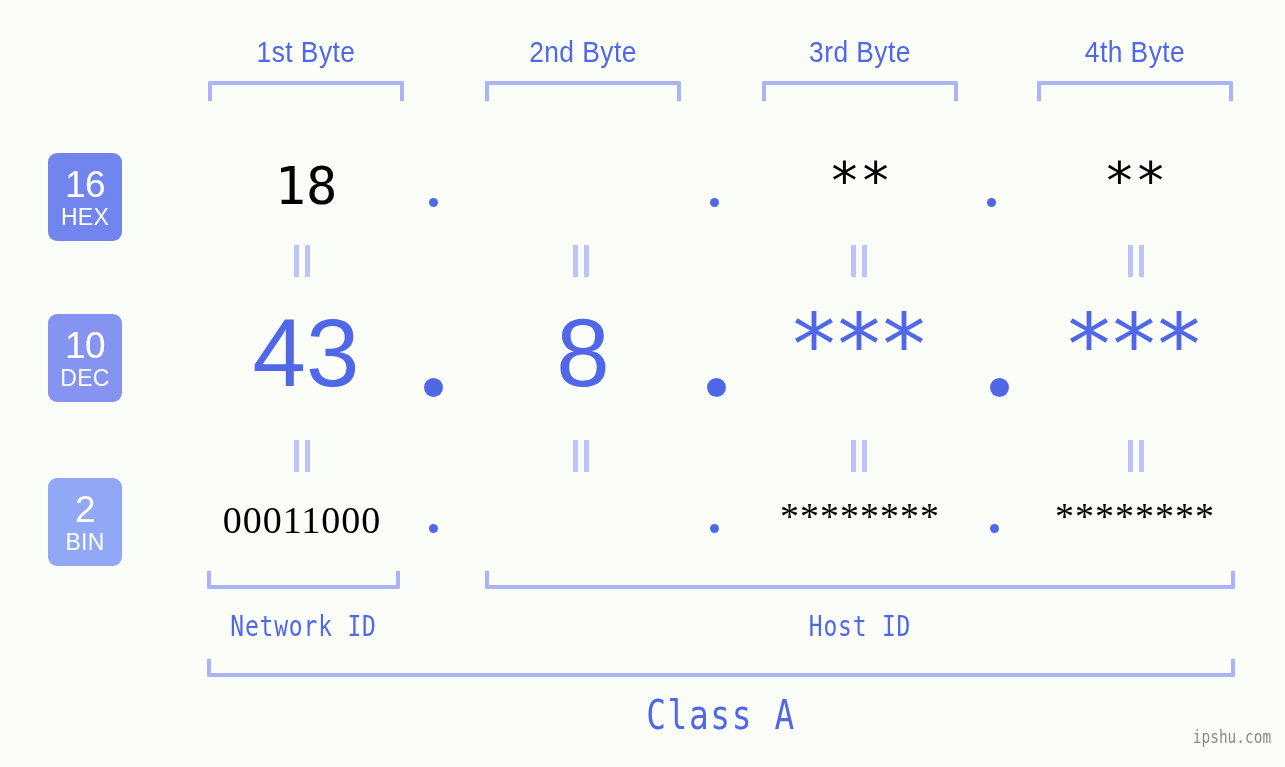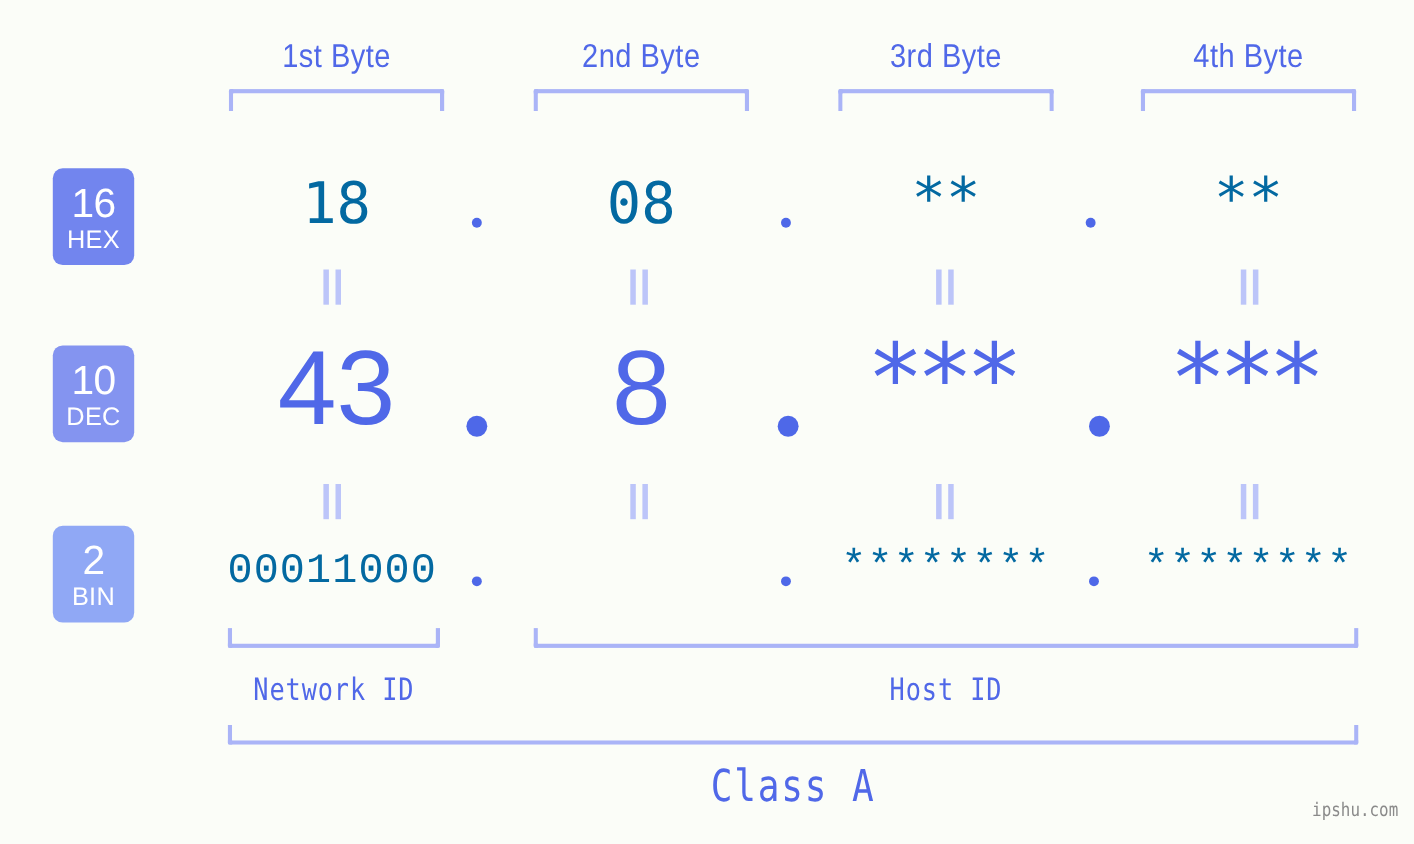--- a/index.html
+++ b/index.html
@@ -75,39 +75,39 @@
     font-weight: 400;
     margin-top: 3px;
     letter-spacing: 0.3px;
   }
 
   
   .cell {
     position: absolute;
     text-align: center;
     white-space: nowrap;
-    color: #0369a1;
+    color: #000000;
     line-height: 1;
   }
   .cell.hex {
     font-family: "DejaVu Sans Mono", "Liberation Mono", monospace;
     font-size: 52px;
   }
   .cell.dec {
     font-family: "Liberation Sans", sans-serif;
     font-size: 96px;
     color: #5068e8;
   }
   .cell.dec.stars {
     font-family: "DejaVu Sans", sans-serif;
     font-size: 86px;
     letter-spacing: 2px;
   }
   .cell.bin {
-    font-family: Liberation Mono, monospace;
+    font-family: Liberation Serif, serif;
     font-size: 38px;
     letter-spacing: 1px;
   }
 
   
   .dot {
     position: absolute;
     border-radius: 50%;
     background: #4e68e8;
   }
@@ -174,21 +174,20 @@
   <div class="bracket down" style="left:762px; top:81px; width:196px; height:20px;"></div>
   <div class="bracket down" style="left:1037px; top:81px; width:196px; height:20px;"></div>
 
   <div class="base-badge" style="left:48px; top:153px; height:88px; background:#7285ee;">
     <span class="num">16</span>
     <span class="name">HEX</span>
   </div>
 
   <div class="cell hex" style="left:208px; top:160px; width:196px;">18</div>
   <div class="dot small" style="left:429px; top:198px;"></div>
-  <div class="cell hex" style="left:485px; top:160px; width:196px;">08</div>
   <div class="dot small" style="left:710px; top:198px;"></div>
   <div class="cell hex" style="left:762px; top:155px; width:196px;">**</div>
   <div class="dot small" style="left:987px; top:198px;"></div>
   <div class="cell hex" style="left:1037px; top:155px; width:196px;">**</div>
 
   <div class="eqmark" style="left:294px; top:245px;">
       <i></i>
       <i></i>
     </div>
   <div class="eqmark" style="left:573px; top:245px;">

